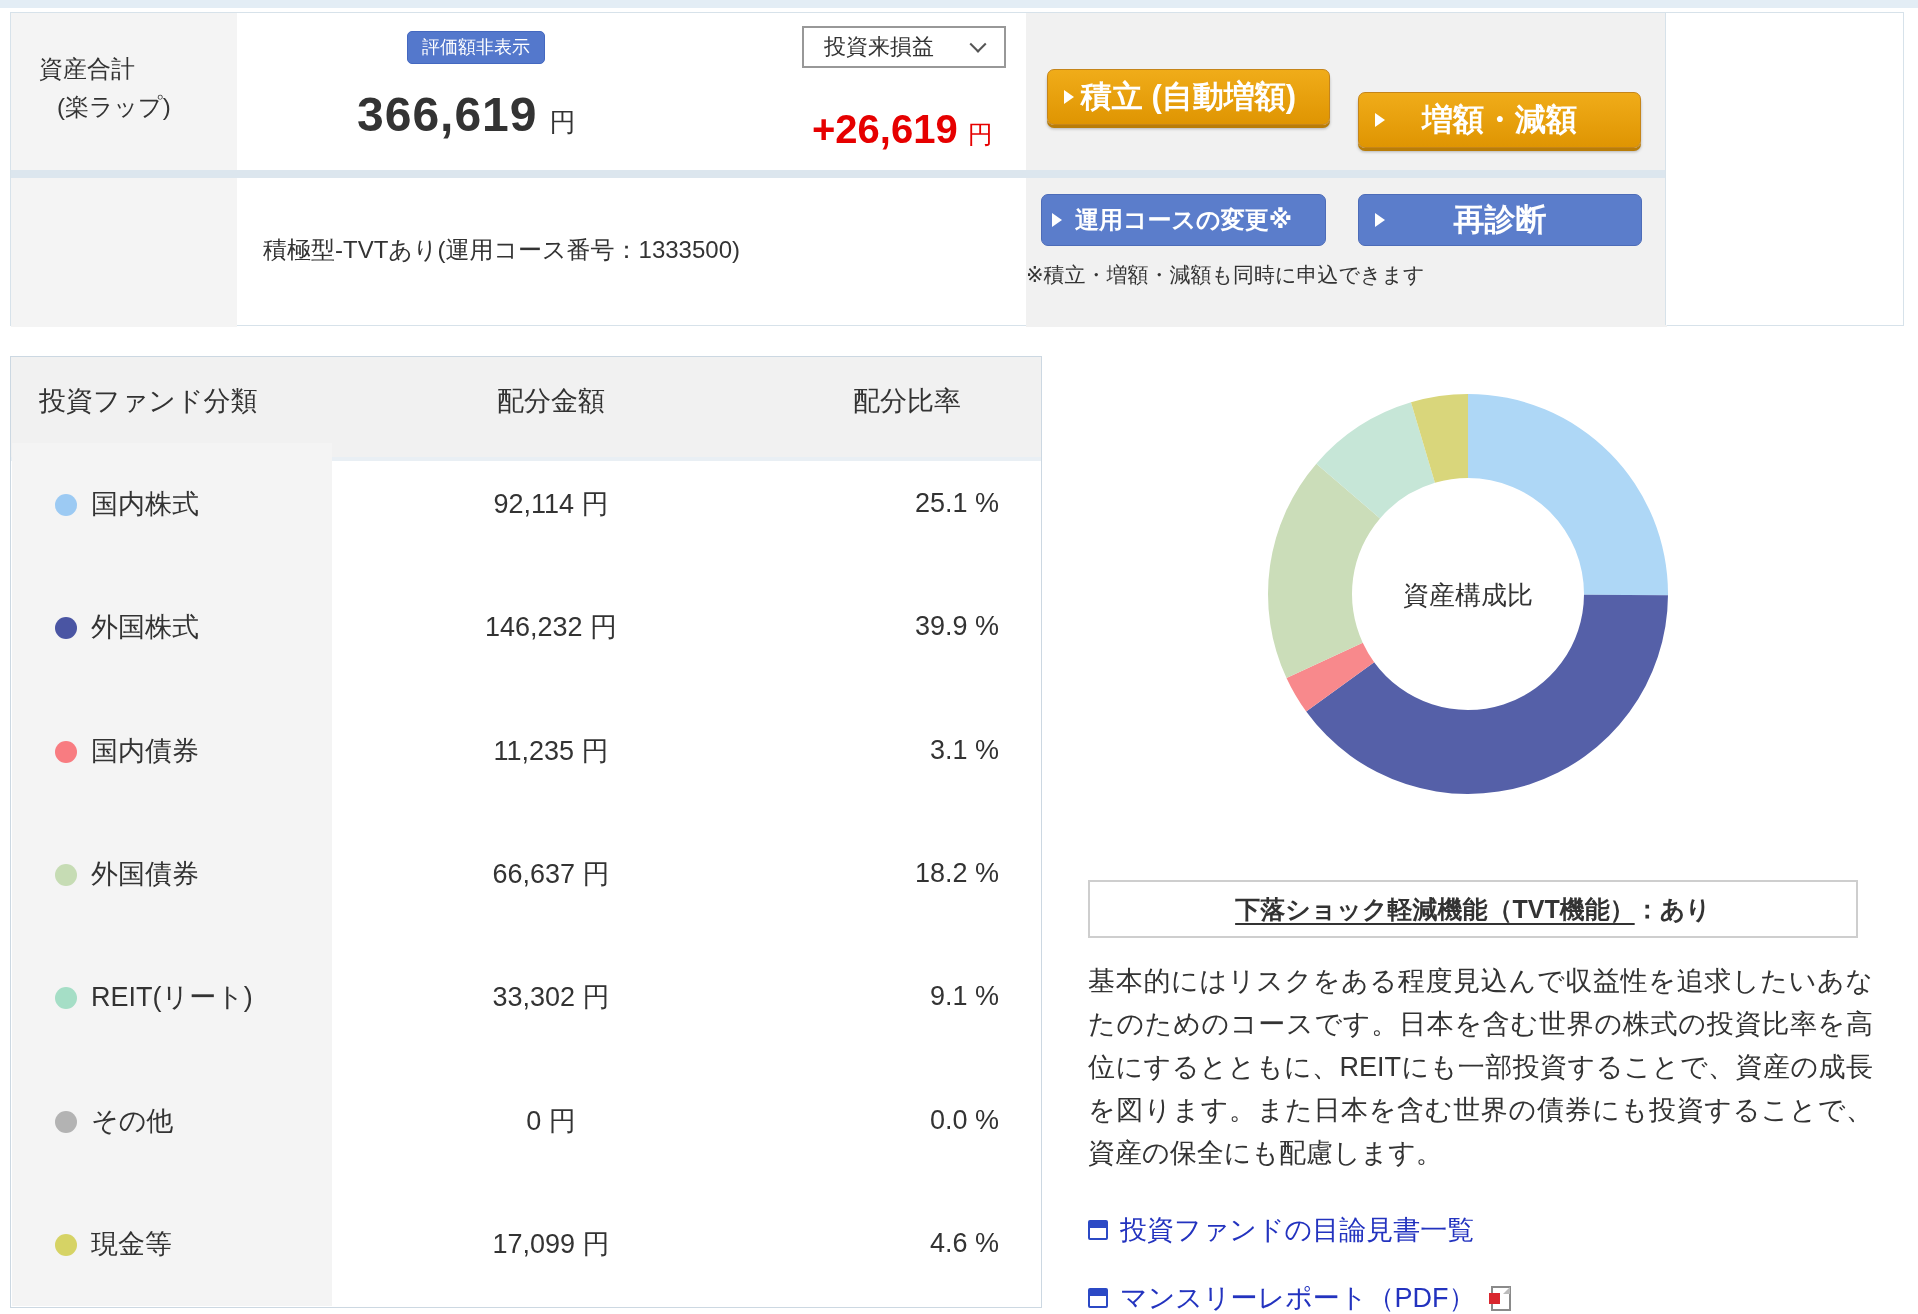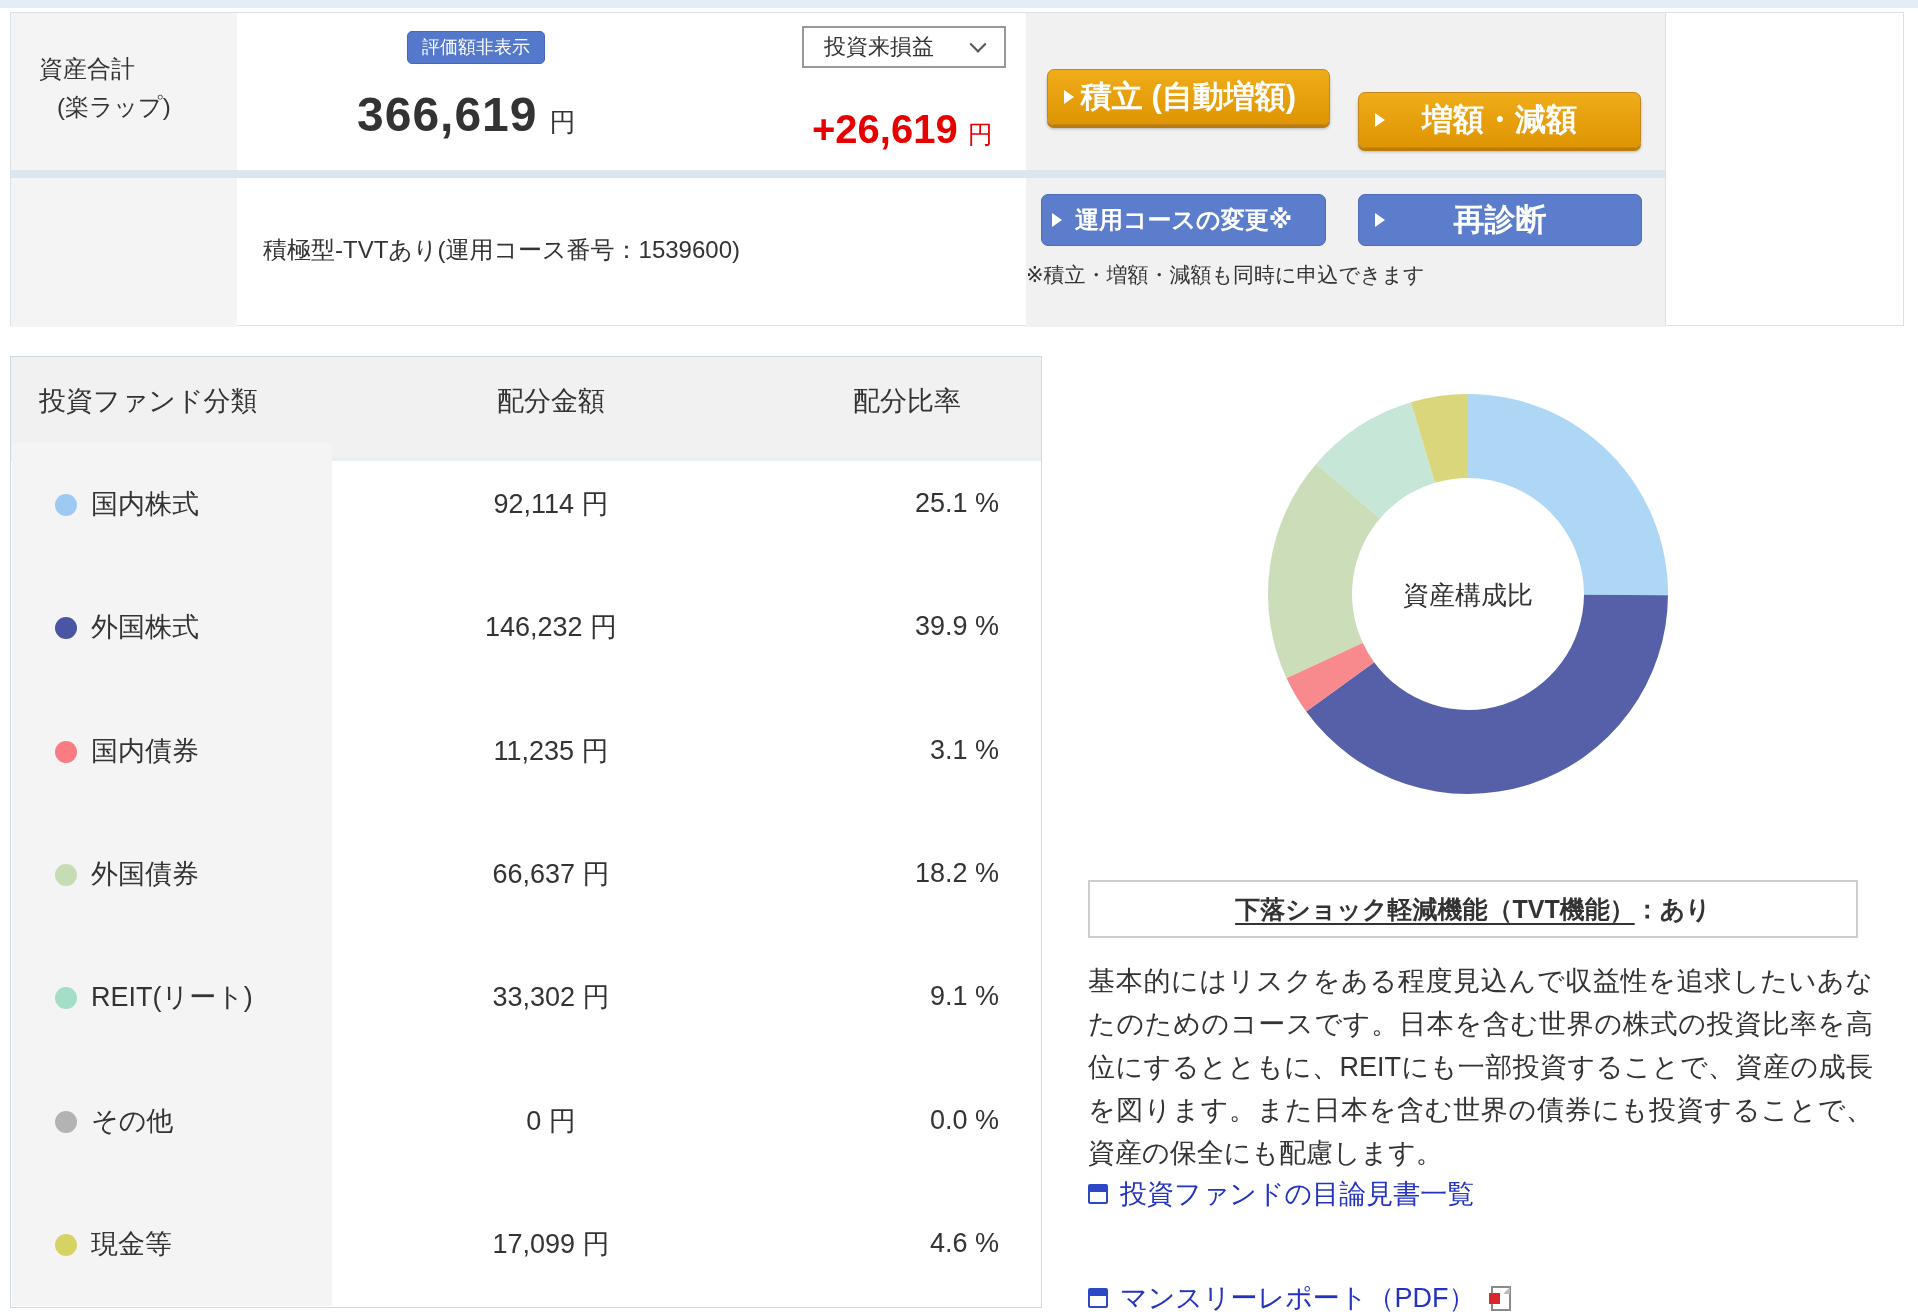--- a/index.html
+++ b/index.html
@@ -82,21 +82,21 @@
 
   
   #tvtbox { left:1088px; top:880px; width:770px; height:58px; border:2px solid #cecece;
     display:flex; align-items:center; justify-content:center; font-size:25px; font-weight:bold; color:#333; }
   #tvt-underline { text-decoration:underline; text-underline-offset:5px; }
   #course-desc { left:1088px; top:960px; width:785px; font-size:27px; line-height:43px; color:#333;
     text-align:justify; }
 
   
   .linkrow { position:absolute; left:1088px; display:flex; align-items:center; gap:12px; cursor:pointer; }
-  #link1 { top:1176px; } #link2 { top:1256px;margin-top:24px; }
+  #link1 { top:1212px; } #link2 { top:1256px;margin-top:24px; }
   .win-icon { width:20px; height:20px; border:2px solid #2b49c5; border-radius:2px; position:relative; }
   .win-icon i { position:absolute; left:0; top:0; width:100%; height:6px; background:#2b49c5; display:block; }
   .linktext { font-size:27px; color:#2333bf; }
   .pdf-icon { width:20px; height:25px; border:2px solid #8a8a8a; background:#fff; position:relative; margin-left:4px; }
   .pdf-icon i { position:absolute; left:-4px; top:5px; width:11px; height:11px; background:#d9272e; display:block; }
   .pdf-icon b { position:absolute; right:-1px; top:-1px; width:0; height:0;
     border-left:7px solid transparent; border-bottom:7px solid #bbb; display:block; }
 </style>
 </head>
 <body>
@@ -145,21 +145,21 @@
     <div id="btn-course" class="btn btn-blue">
       <span class="tri"></span>
       <span>運用コースの変更※</span>
     </div>
     <div id="btn-rediag" class="btn btn-blue">
       <span class="tri"></span>
       <span>再診断</span>
     </div>
     <div id="panel-note" class="abs">※積立・増額・減額も同時に申込できます</div>
 
-    <div id="course-value" class="abs">積極型-TVTあり(運用コース番号：1539600)</div>
+    <div id="course-value" class="abs">積極型-TVTあり(運用コース番号：1333500)</div>
 
     <div id="rightcol" class="abs">
       
       
     </div>
   </div>
 
   <div id="tablebox" class="abs">
     <div id="thead" class="abs">
       <div id="th-category" class="th">投資ファンド分類</div>

